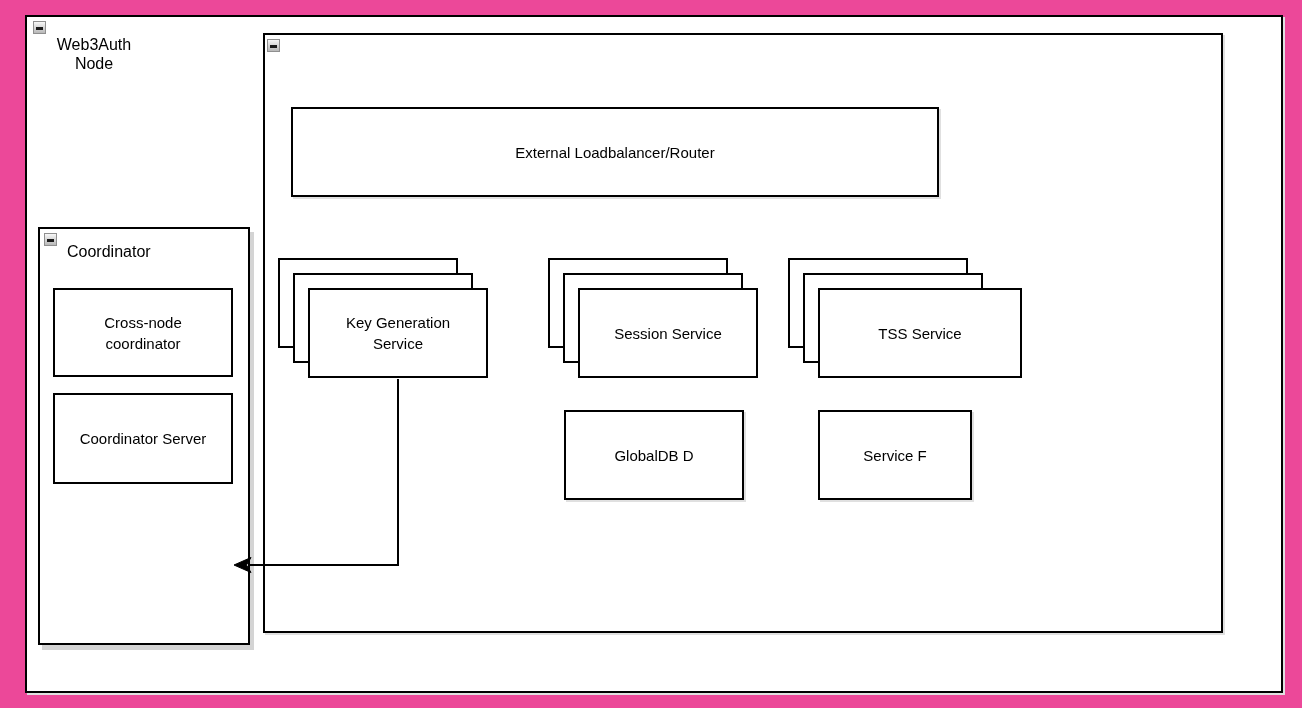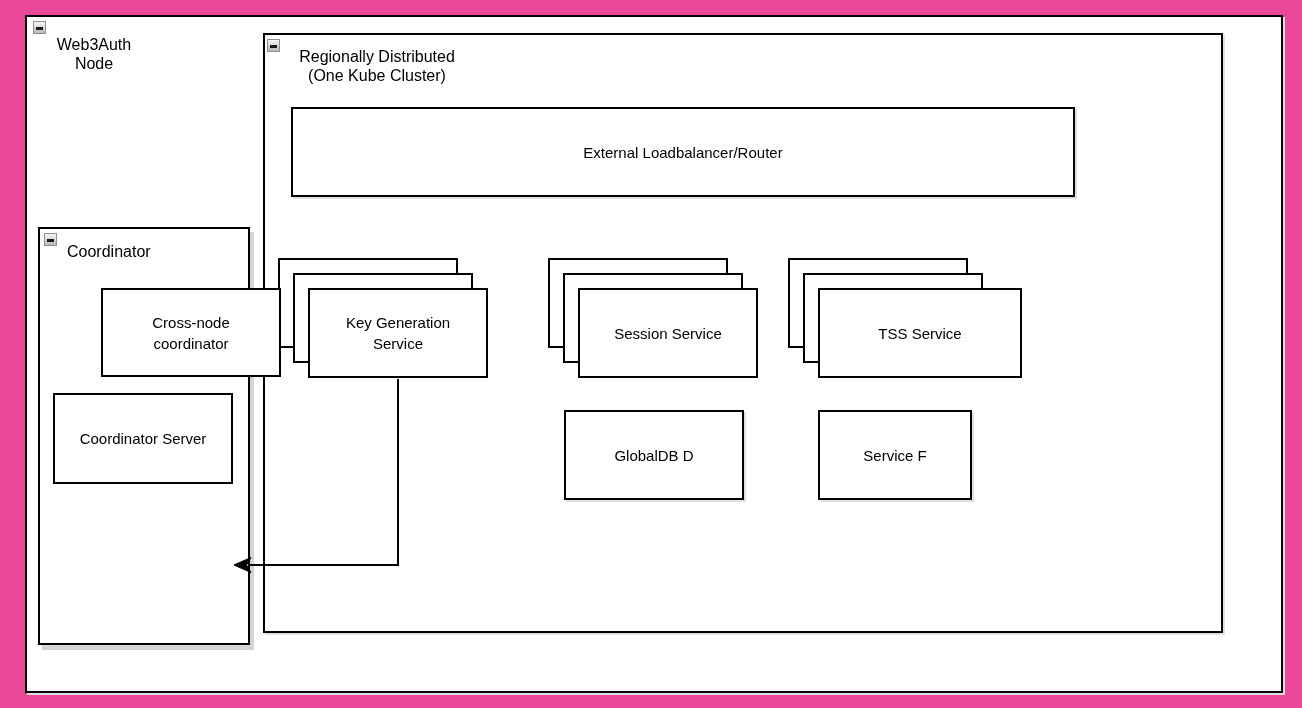--- a/index.html
+++ b/index.html
@@ -77,26 +77,22 @@
   </div>
   <div class="group-label centered lines" style="left:39px; top:35px; width:110px;">
     <span>Web3Auth</span>
     <span>Node</span>
   </div>
 
   <div class="shape soft-shadow" style="left:263px; top:33px; width:960px; height:600px;"></div>
   <div class="collapse" style="left:267px; top:39px;">
     <span class="minus"></span>
   </div>
-  <div class="group-label centered lines" style="left:283px; top:47px; width:188px;">
-    <span>Regionally Distributed</span>
-    <span>(One Kube Cluster)</span>
-  </div>
 
-  <div class="shape node soft-shadow" style="left:291px; top:107px; width:784px; height:90px;">
+  <div class="shape node soft-shadow" style="left:291px; top:107px; width:648px; height:90px;">
     <span>External Loadbalancer/Router</span>
   </div>
 
   <div class="shape" style="left:278px; top:258px; width:180px; height:90px;"></div>
   <div class="shape" style="left:293px; top:273px; width:180px; height:90px;"></div>
   <div class="shape node lines" style="left:308px; top:288px; width:180px; height:90px;">
     <span>
       <span>Key Generation</span>
       <span>Service</span>
     </span>
@@ -121,21 +117,21 @@
   <div class="shape node soft-shadow" style="left:818px; top:410px; width:154px; height:90px;">
     <span>Service F</span>
   </div>
 
   <div class="shape group-shadow" style="left:38px; top:227px; width:212px; height:418px;"></div>
   <div class="collapse" style="left:44px; top:233px;">
     <span class="minus"></span>
   </div>
   <div class="group-label" style="left:67px; top:242px;">Coordinator</div>
 
-  <div class="shape node lines" style="left:53px; top:288px; width:180px; height:89px;margin-left:48px;">
+  <div class="shape node lines" style="left:53px; top:288px; width:180px; height:89px;">
     <span>
       <span>Cross-node</span>
       <span>coordinator</span>
     </span>
   </div>
 
   <div class="shape node" style="left:53px; top:393px; width:180px; height:91px;">
     <span>Coordinator Server</span>
   </div>
 

